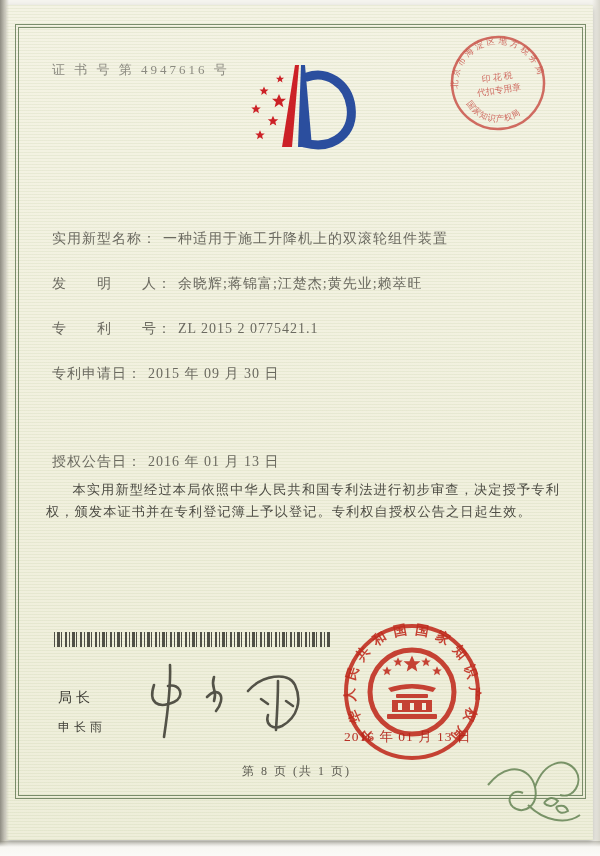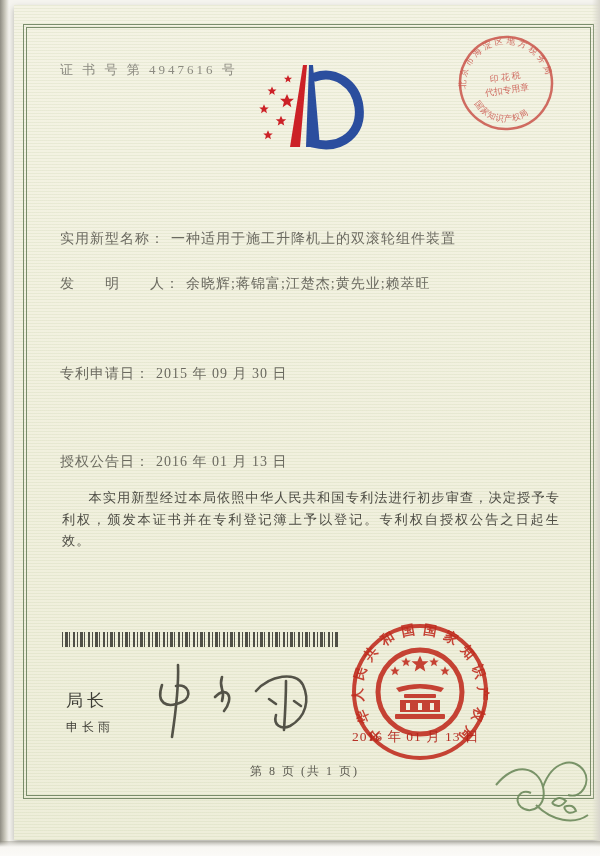--- a/index.html
+++ b/index.html
@@ -2,21 +2,21 @@
 <html><head>
 <meta charset="utf-8">
 <style>
   html,body{margin:0;padding:0;}
   .page{
     position:relative; width:600px; height:856px; overflow:hidden;
     background:#f5f4ef;
     font-family:"Liberation Serif","DejaVu Serif",serif;
   }
   .paper{
-    position:absolute; left:14px; top:5px; width:587px; height:835px;
+    position:absolute; left:6px; top:5px; width:587px; height:835px;
     background:
       repeating-linear-gradient(0deg, rgba(175,190,140,0.16) 0 1px, rgba(0,0,0,0) 1px 3px),
       linear-gradient(180deg,#f4f3e4 0%, #f1f0de 55%, #eeeeda 100%);
     box-shadow:0 3px 6px rgba(60,60,50,0.35);
   }
   .scan-left{position:absolute;left:0;top:0;width:9px;height:100%;
     background:linear-gradient(90deg,#8f8d83,#c9c7bb 55%,rgba(0,0,0,0));}
   .scan-right{position:absolute;right:0;top:0;width:8px;height:100%;
     background:linear-gradient(270deg,#d8d6cc,rgba(0,0,0,0));}
   .scan-bottom{position:absolute;left:0;bottom:0;width:100%;height:15px;
@@ -36,31 +36,31 @@
   .field-row{
     position:absolute; left:46px; width:515px;
     font-size:14px; color:#6b6a60; letter-spacing:1px; white-space:nowrap;
   }
   .field-row .lbl{margin-right:6px;}
   .body-text{
     position:absolute; left:40px; top:474px; width:514px;
     font-size:13.2px; line-height:21.6px; color:#4d4c44;
     text-align:justify; letter-spacing:1.1px;
   }
-  .body-text p{margin:8px; text-indent:2em;}
+  .body-text p{margin:0; text-indent:2em;}
   .barcode{
     position:absolute; left:48px; top:627px; width:276px; height:15px;
     background:repeating-linear-gradient(90deg,
       #34332d 0 1px, rgba(0,0,0,0) 1px 3px,
       #34332d 3px 6px, rgba(0,0,0,0) 6px 7px,
       #34332d 7px 8px, rgba(0,0,0,0) 8px 11px,
       #34332d 11px 13px, rgba(0,0,0,0) 13px 15px);
     opacity:.85;
   }
-  .signer-title{position:absolute; left:52px; top:684px; font-size:17px; letter-spacing:4px; color:#3f3e37;}
+  .signer-title{position:absolute; left:52px; top:684px; font-size:14px; letter-spacing:4px; color:#3f3e37;}
   .signer-name{position:absolute; left:52px; top:714px; font-size:12px; letter-spacing:4px; color:#3f3e37;}
   .signature-svg{position:absolute; left:124px; top:650px;}
   .seal-svg{position:absolute; left:332px; top:613px;}
   .seal-date{
     position:absolute; left:338px; top:723px; width:170px;
     font-size:13.5px; letter-spacing:1px; color:rgba(178,34,24,0.92); white-space:nowrap;
   }
   .tax-stamp-svg{position:absolute; left:442px; top:28px;}
   .logo-svg{position:absolute; left:236px; top:56px;}
   .ornament-svg{position:absolute; left:478px; top:738px;}
@@ -113,20 +113,23 @@
         <text x="50" y="60" font-size="8.8" text-anchor="middle">代扣专用章</text>
       </g>
     </svg>
 
 
     <div class="field-row" style="top:225px">
       <span class="lbl">实用新型名称：</span><span>一种适用于施工升降机上的双滚轮组件装置</span>
     </div>
     <div class="field-row" style="top:270px">
       <span class="lbl">发　　明　　人：</span><span>余晓辉;蒋锦富;江楚杰;黄先业;赖萃旺</span>
+    </div>
+    <div class="field-row" style="top:315px">
+      <span class="lbl">专　　利　　号：</span><span>ZL 2015 2 0775421.1</span>
     </div>
     <div class="field-row" style="top:360px">
       <span class="lbl">专利申请日：</span><span>2015 年 09 月 30 日</span>
     </div>
     <div class="field-row" style="top:448px">
       <span class="lbl">授权公告日：</span><span>2016 年 01 月 13 日</span>
     </div>
 
     <div class="body-text">
       <p>本实用新型经过本局依照中华人民共和国专利法进行初步审查，决定授予专利权，颁发本证书并在专利登记簿上予以登记。专利权自授权公告之日起生效。</p>

